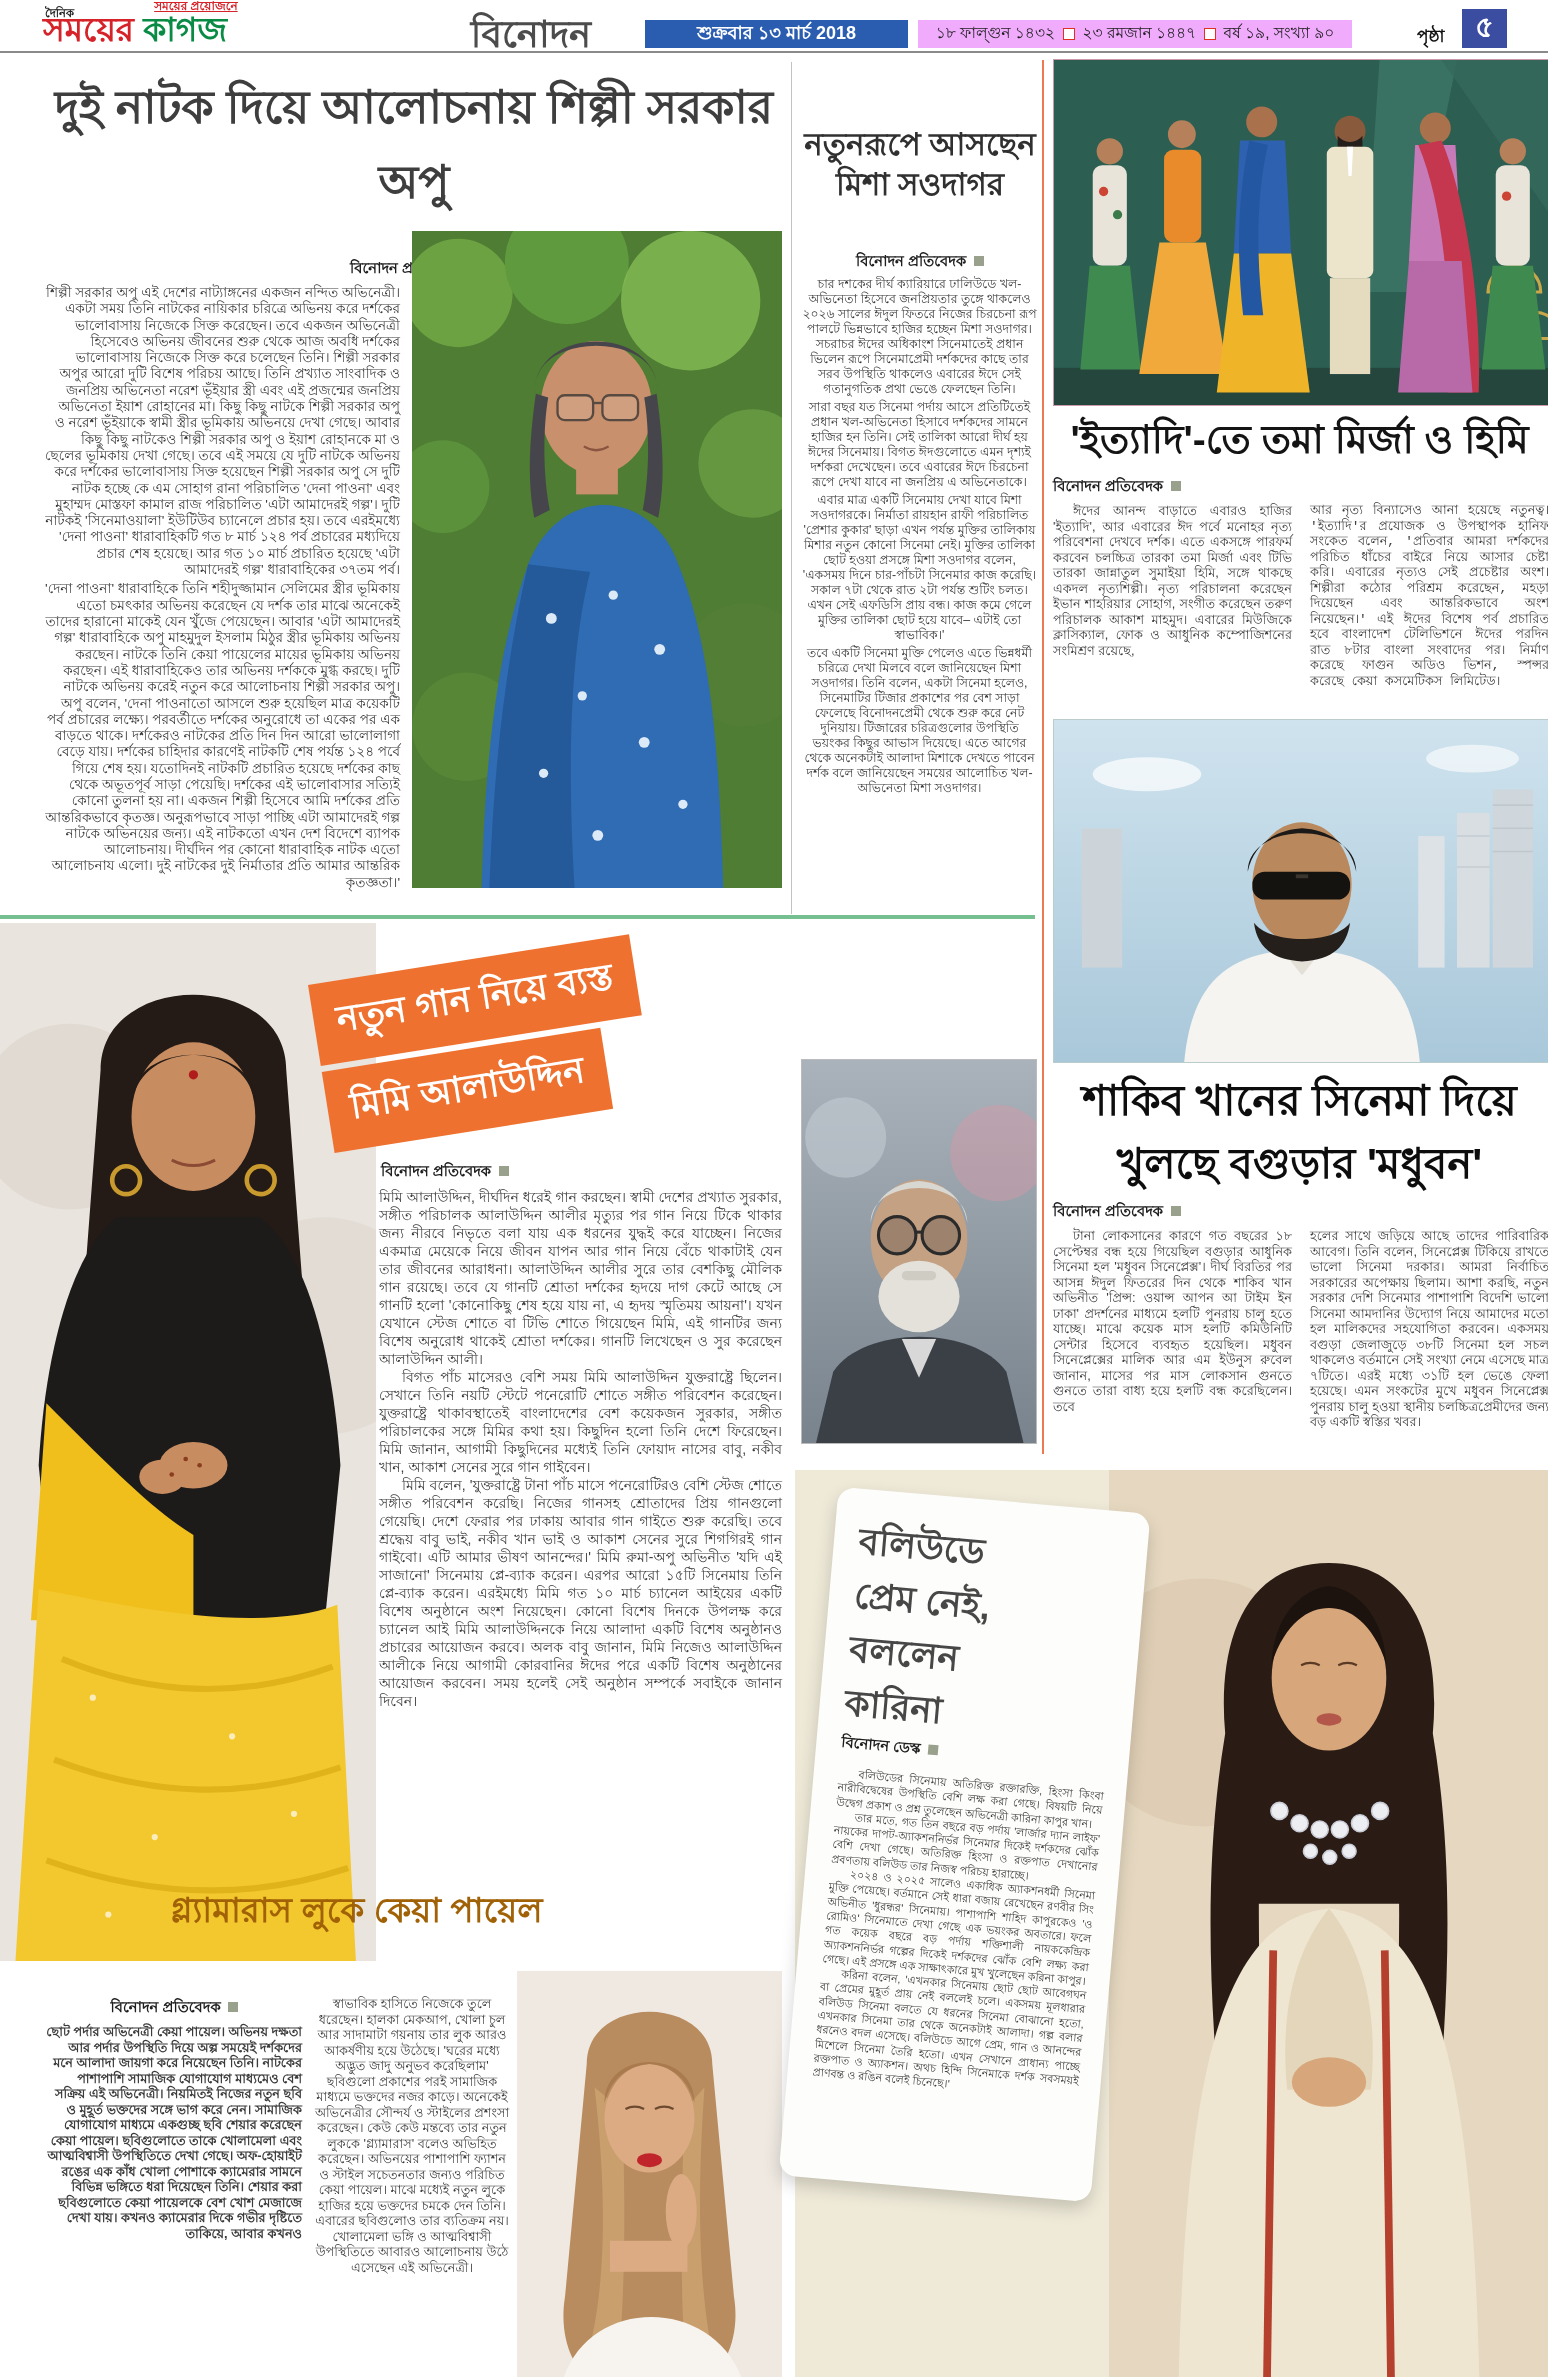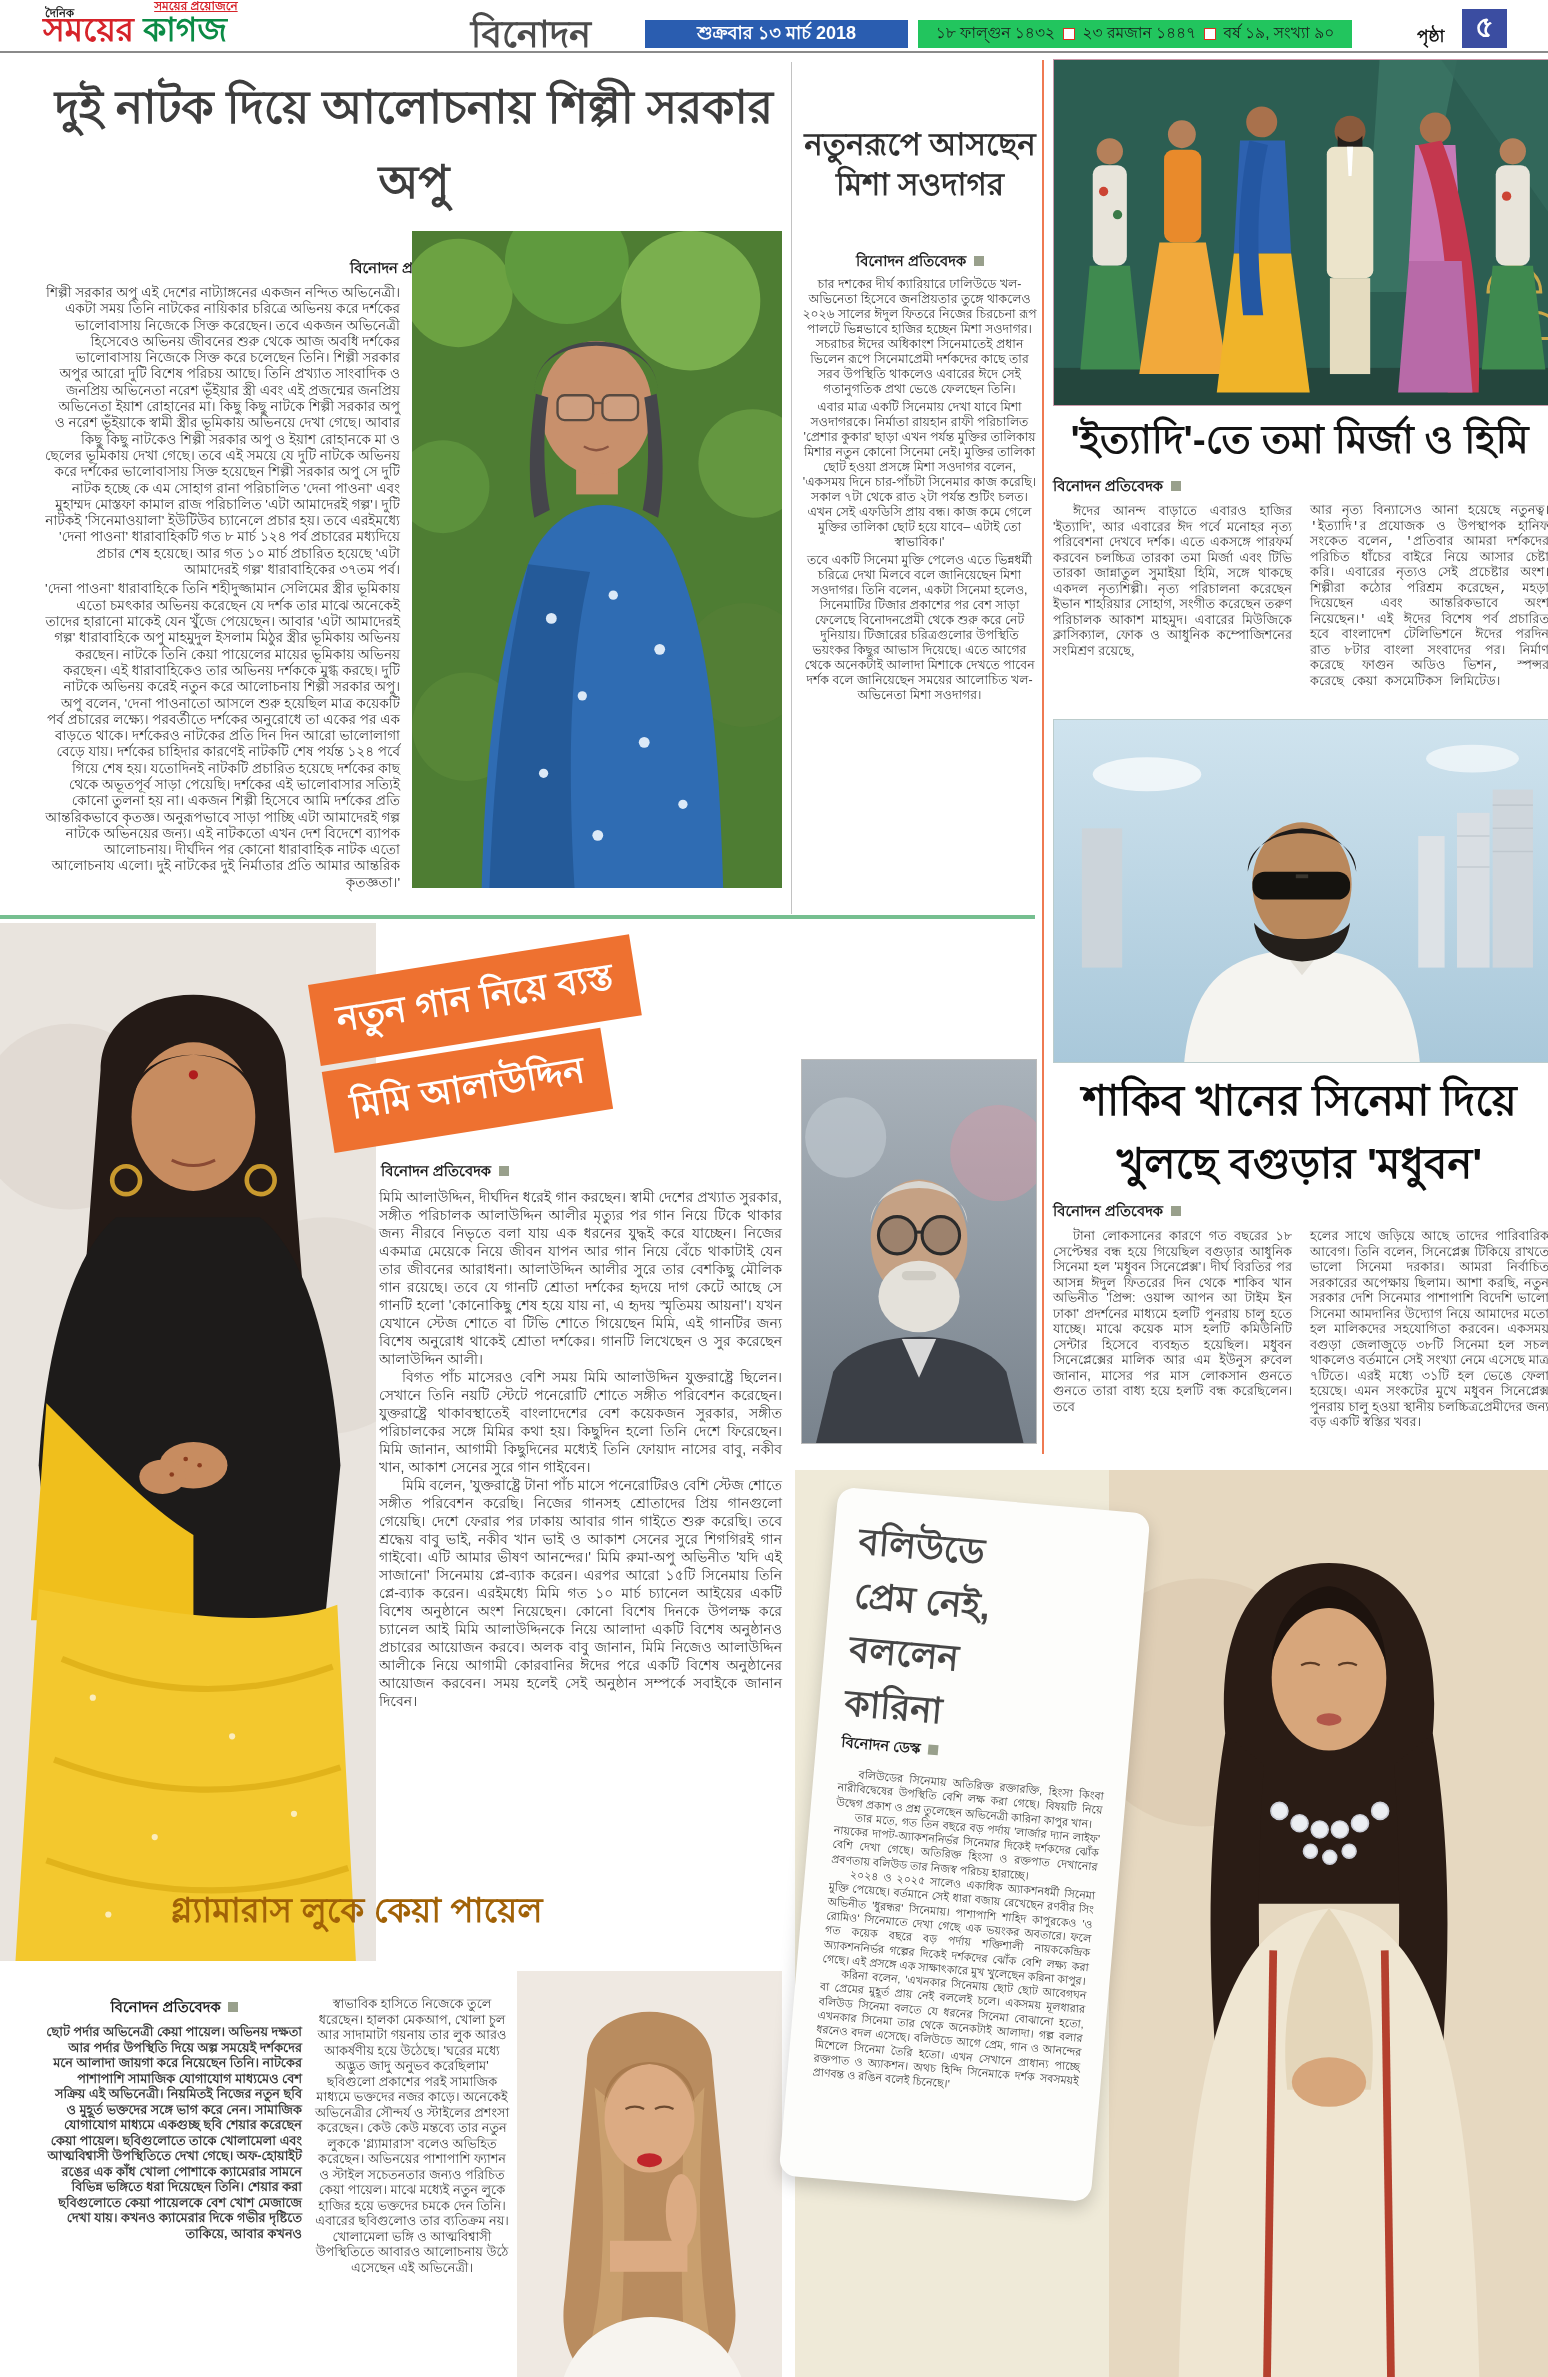--- a/index.html
+++ b/index.html
@@ -8,21 +8,21 @@
   .abs{position:absolute;}
   
   .daily{left:45px;top:4.6px;font-size:11.6px;font-weight:bold;color:#222;}
   .logo{left:43px;top:12.4px;font-size:33px;font-weight:bold;line-height:1.1;white-space:nowrap;}
   .logo .w1{color:#d6232a;}
   .logo .w2{color:#0a8b45;position:relative;}
   .logo .tag{position:absolute;left:11px;top:-11px;font-size:12px;color:#d6232a;font-weight:bold;white-space:nowrap;text-decoration:underline;}
   .section-title{left:434px;top:4.6px;width:194px;text-align:center;font-size:37px;font-weight:bold;color:#4c4c4c;}
   .date-box{left:645px;top:20px;width:263px;height:28px;background:#2a5db0;color:#fff;
             font-size:18px;font-weight:bold;display:flex;align-items:center;justify-content:center;}
-  .cal-bar{left:918px;top:20px;width:434px;height:28px;background:#22c55e;color:#1c1c1c;
+  .cal-bar{left:918px;top:20px;width:434px;height:28px;background:#f0abfc;color:#1c1c1c;
            font-size:15.5px;display:flex;align-items:center;justify-content:center;gap:7.7px;}
   .cal-sq{width:10px;height:10px;border:1.5px solid #e03020;background:#fff;display:inline-block;}
   .page-label{left:1417px;top:23px;font-size:17px;color:#111;font-weight:bold;}
   .page-num{left:1462px;top:9.3px;width:45px;height:39px;background:#3b4da1;color:#fff;font-size:29px;
             font-weight:bold;display:flex;align-items:center;justify-content:center;}
   .mast-rule{left:0;top:51px;width:1549px;height:1.5px;background:#8a8a8a;}
   
   .vrule-gray{left:791px;top:62px;width:0.8px;height:852px;background:#c2c2c2;}
   .vrule-orange{left:1042px;top:60px;width:2.3px;height:1394px;background:#ef7a52;}
   .green-line{left:0;top:915px;width:1035px;height:3.9px;background:#76bf90;}
@@ -156,20 +156,21 @@
     </div>
   </section>
 
   <section>
     <h2 class="abs misha-headline" style="margin:0;">নতুনরূপে আসছেন মিশা সওদাগর</h2>
     <div class="abs misha-byline byline">
       <span>বিনোদন প্রতিবেদক</span><span class="bsq"></span>
     </div>
     <div class="abs misha-body body-text">
       <p>চার দশকের দীর্ঘ ক্যারিয়ারে ঢালিউডে খল-অভিনেতা হিসেবে জনপ্রিয়তার তুঙ্গে থাকলেও ২০২৬ সালের ঈদুল ফিতরে নিজের চিরচেনা রূপ পালটে ভিন্নভাবে হাজির হচ্ছেন মিশা সওদাগর। সচরাচর ঈদের অধিকাংশ সিনেমাতেই প্রধান ভিলেন রূপে সিনেমাপ্রেমী দর্শকদের কাছে তার সরব উপস্থিতি থাকলেও এবারের ঈদে সেই গতানুগতিক প্রথা ভেঙে ফেলছেন তিনি।</p>
+      <p>সারা বছর যত সিনেমা পর্দায় আসে প্রতিটিতেই প্রধান খল-অভিনেতা হিসাবে দর্শকদের সামনে হাজির হন তিনি। সেই তালিকা আরো দীর্ঘ হয় ঈদের সিনেমায়। বিগত ঈদগুলোতে এমন দৃশ্যই দর্শকরা দেখেছেন। তবে এবারের ঈদে চিরচেনা রূপে দেখা যাবে না জনপ্রিয় এ অভিনেতাকে।</p>
       <p>এবার মাত্র একটি সিনেমায় দেখা যাবে মিশা সওদাগরকে। নির্মাতা রায়হান রাফী পরিচালিত 'প্রেশার কুকার' ছাড়া এখন পর্যন্ত মুক্তির তালিকায় মিশার নতুন কোনো সিনেমা নেই। মুক্তির তালিকা ছোট হওয়া প্রসঙ্গে মিশা সওদাগর বলেন, 'একসময় দিনে চার-পাঁচটা সিনেমার কাজ করেছি। সকাল ৭টা থেকে রাত ২টা পর্যন্ত শুটিং চলত। এখন সেই এফডিসি প্রায় বন্ধ। কাজ কমে গেলে মুক্তির তালিকা ছোট হয়ে যাবে– এটাই তো স্বাভাবিক।'</p>
       <p>তবে একটি সিনেমা মুক্তি পেলেও এতে ভিন্নধর্মী চরিত্রে দেখা মিলবে বলে জানিয়েছেন মিশা সওদাগর। তিনি বলেন, একটা সিনেমা হলেও, সিনেমাটির টিজার প্রকাশের পর বেশ সাড়া ফেলেছে বিনোদনপ্রেমী থেকে শুরু করে নেট দুনিয়ায়। টিজারের চরিত্রগুলোর উপস্থিতি ভয়ংকর কিছুর আভাস দিয়েছে। এতে আগের থেকে অনেকটাই আলাদা মিশাকে দেখতে পাবেন দর্শক বলে জানিয়েছেন সময়ের আলোচিত খল-অভিনেতা মিশা সওদাগর।</p>
     </div>
     <div class="abs photo mid-portrait">
       <svg viewBox="0 0 300 494" preserveAspectRatio="none">
         <defs>
             <linearGradient id="mbg" x1="0" y1="0" x2="0" y2="1">
           <stop offset="0" stop-color="#aab3bb"></stop>
               <stop offset="1" stop-color="#79838d"></stop>
             </linearGradient>

